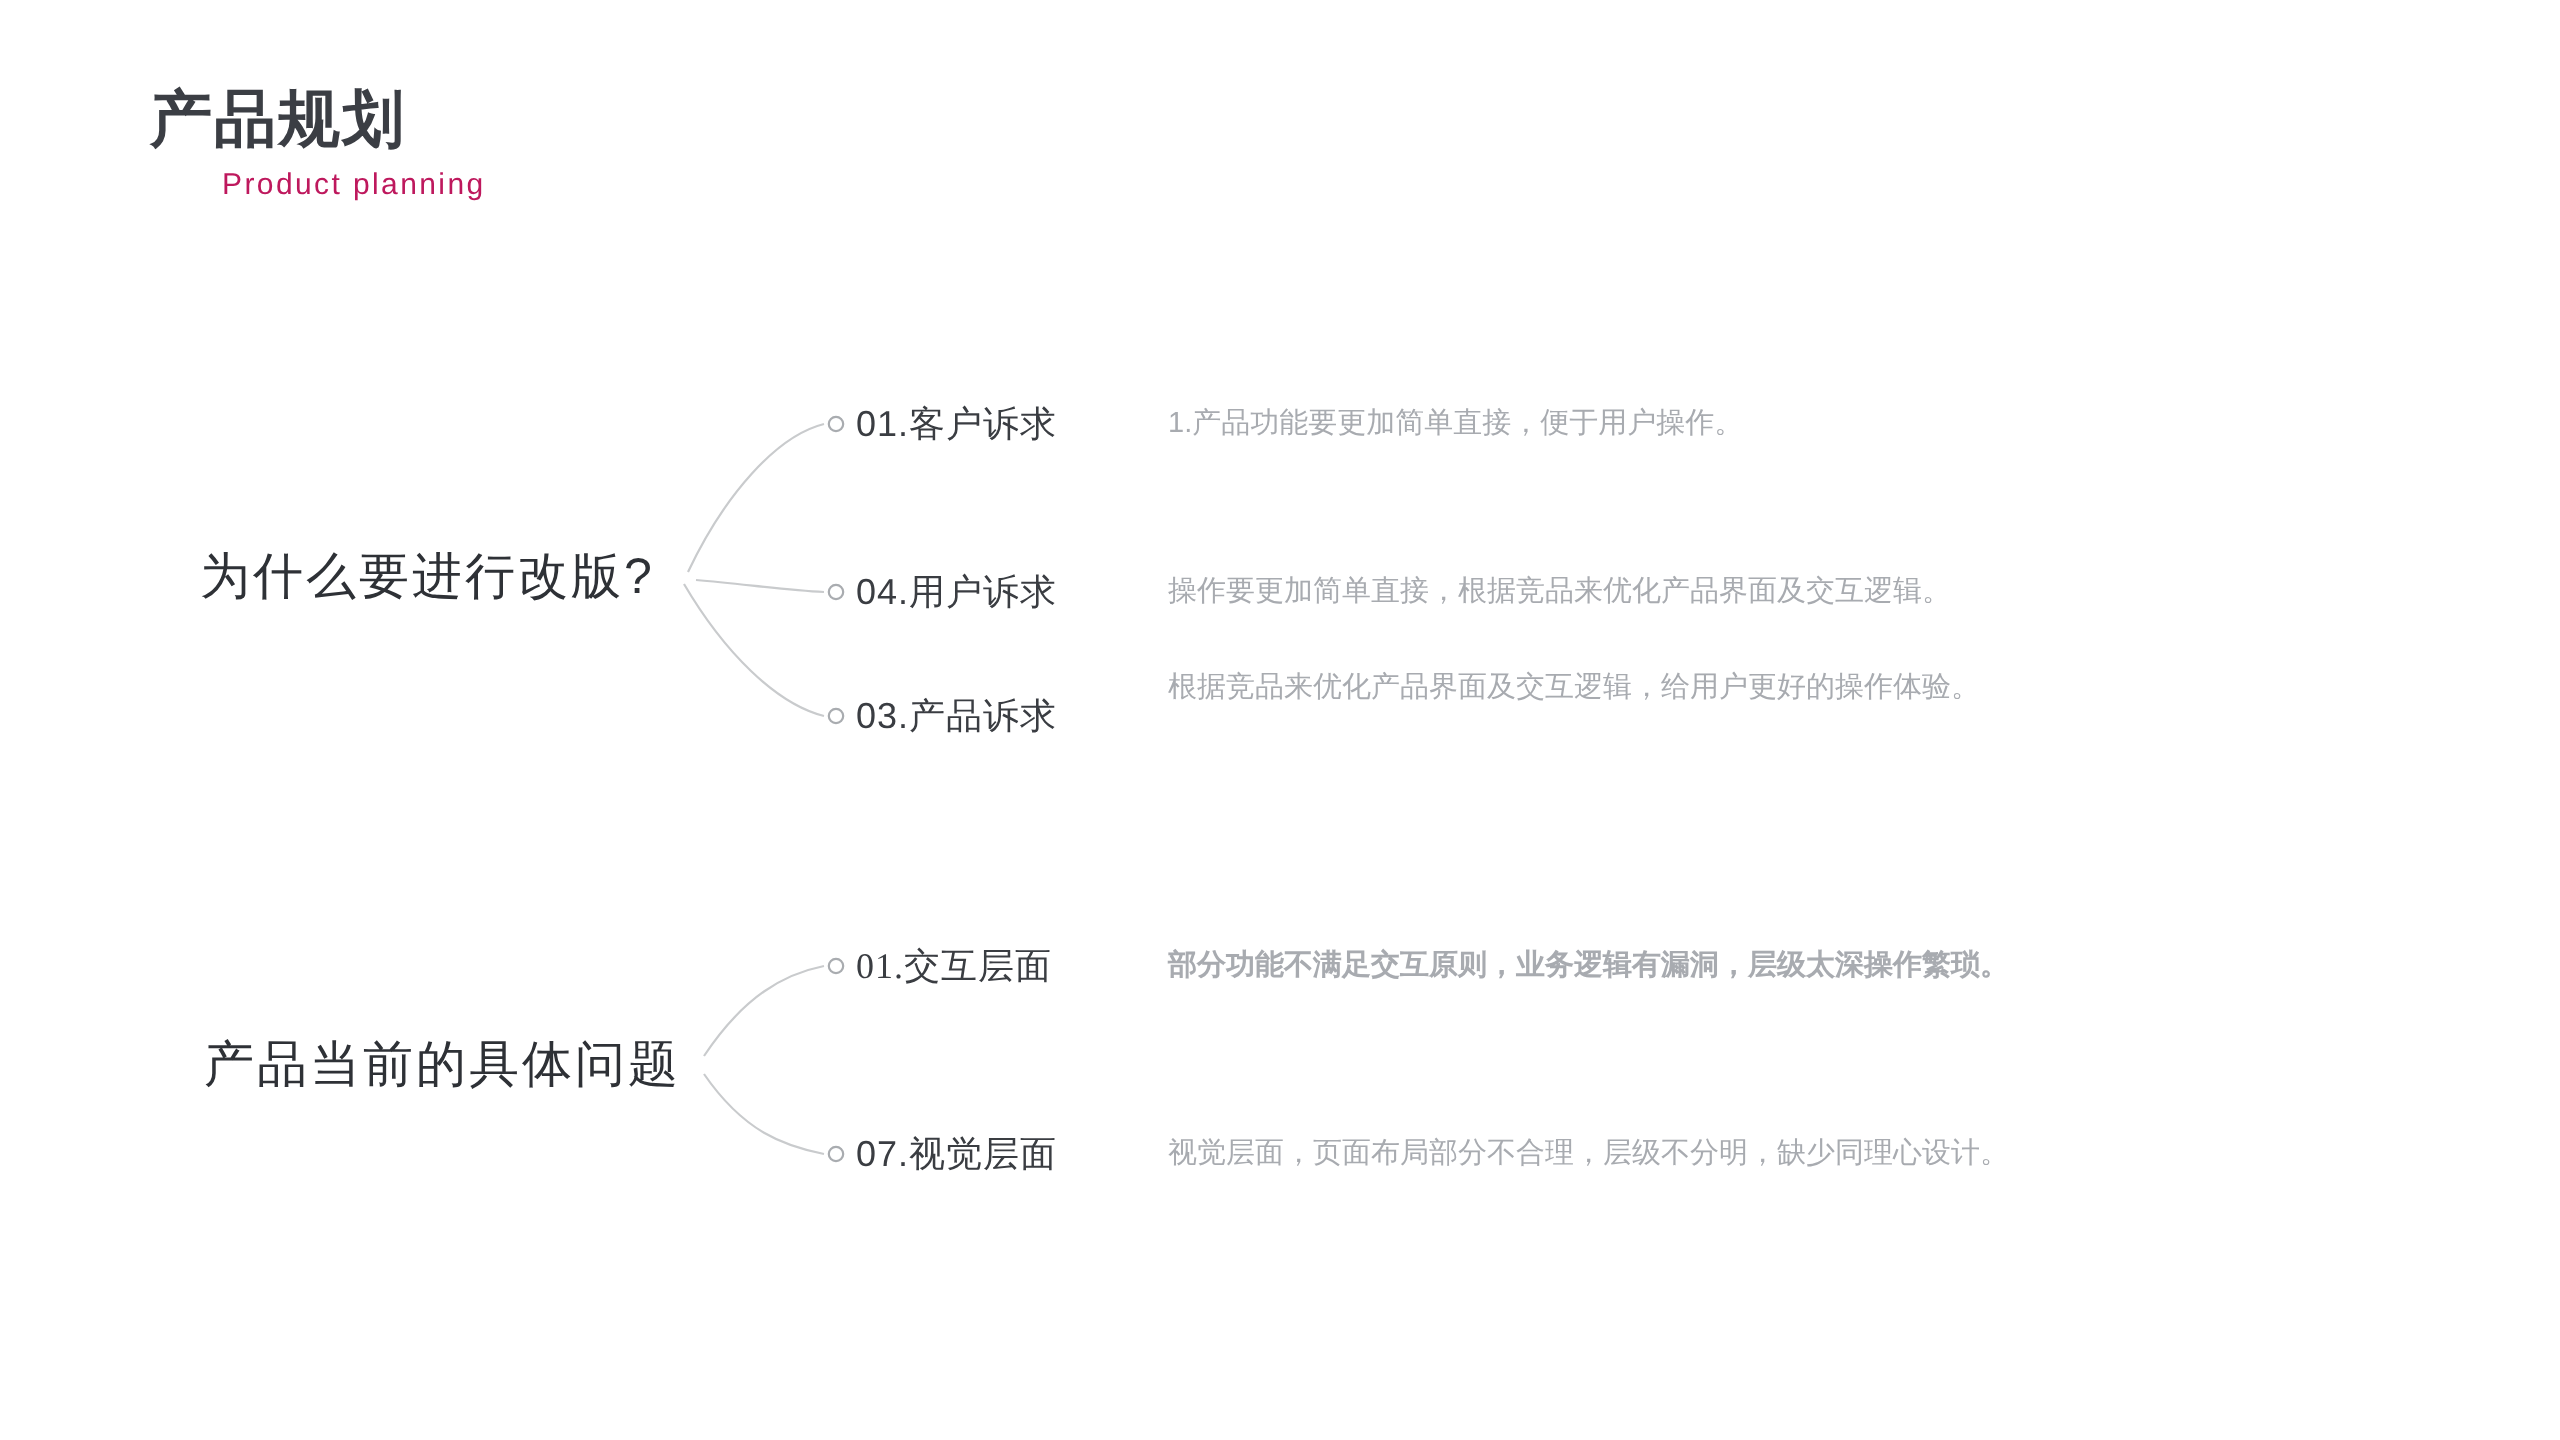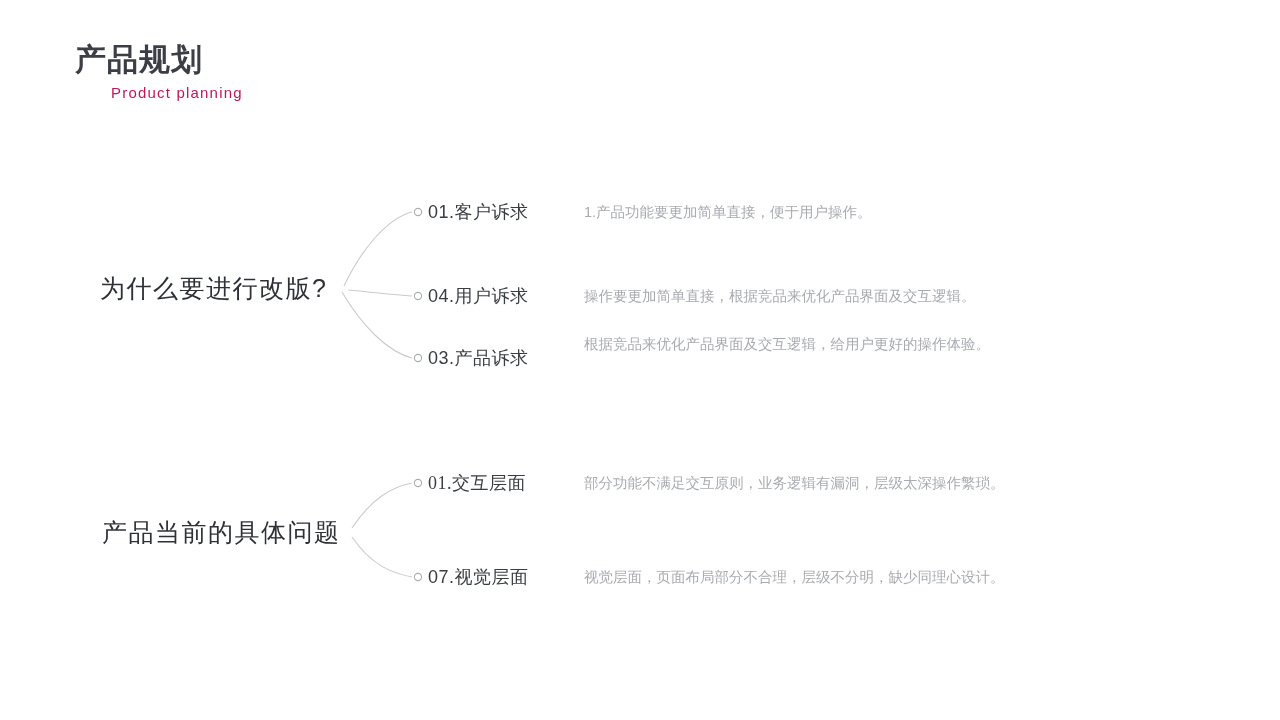--- a/index.html
+++ b/index.html
@@ -129,21 +129,21 @@
   <div class="branch-label" style="left:428px; top:358px;">03.产品诉求</div>
   <div class="branch-desc" style="left:584px; top:344px;">
     <span class="desc-line">根据竞品来优化产品界面及交互逻辑，给用户更好的操作体验。</span>
   </div>
 </div>
 
 <div class="group">
   <div class="root-label" style="left:102px; top:532px;">产品当前的具体问题</div>
 
   <div class="branch-label" style="left:428px; top:483px;font-family:Liberation Serif, serif;">01.交互层面</div>
-  <div class="branch-desc" style="left:584px; top:483px;">
+  <div class="branch-desc" style="left:584px; top:483px;font-weight:bold;">
     <span class="desc-line">部分功能不满足交互原则，业务逻辑有漏洞，层级太深操作繁琐。</span>
   </div>
 
   <div class="branch-label" style="left:428px; top:577px;">07.视觉层面</div>
   <div class="branch-desc" style="left:584px; top:577px;">
     <span class="desc-line">视觉层面，页面布局部分不合理，层级不分明，缺少同理心设计。</span>
   </div>
 </div>
 
 </body></html>

